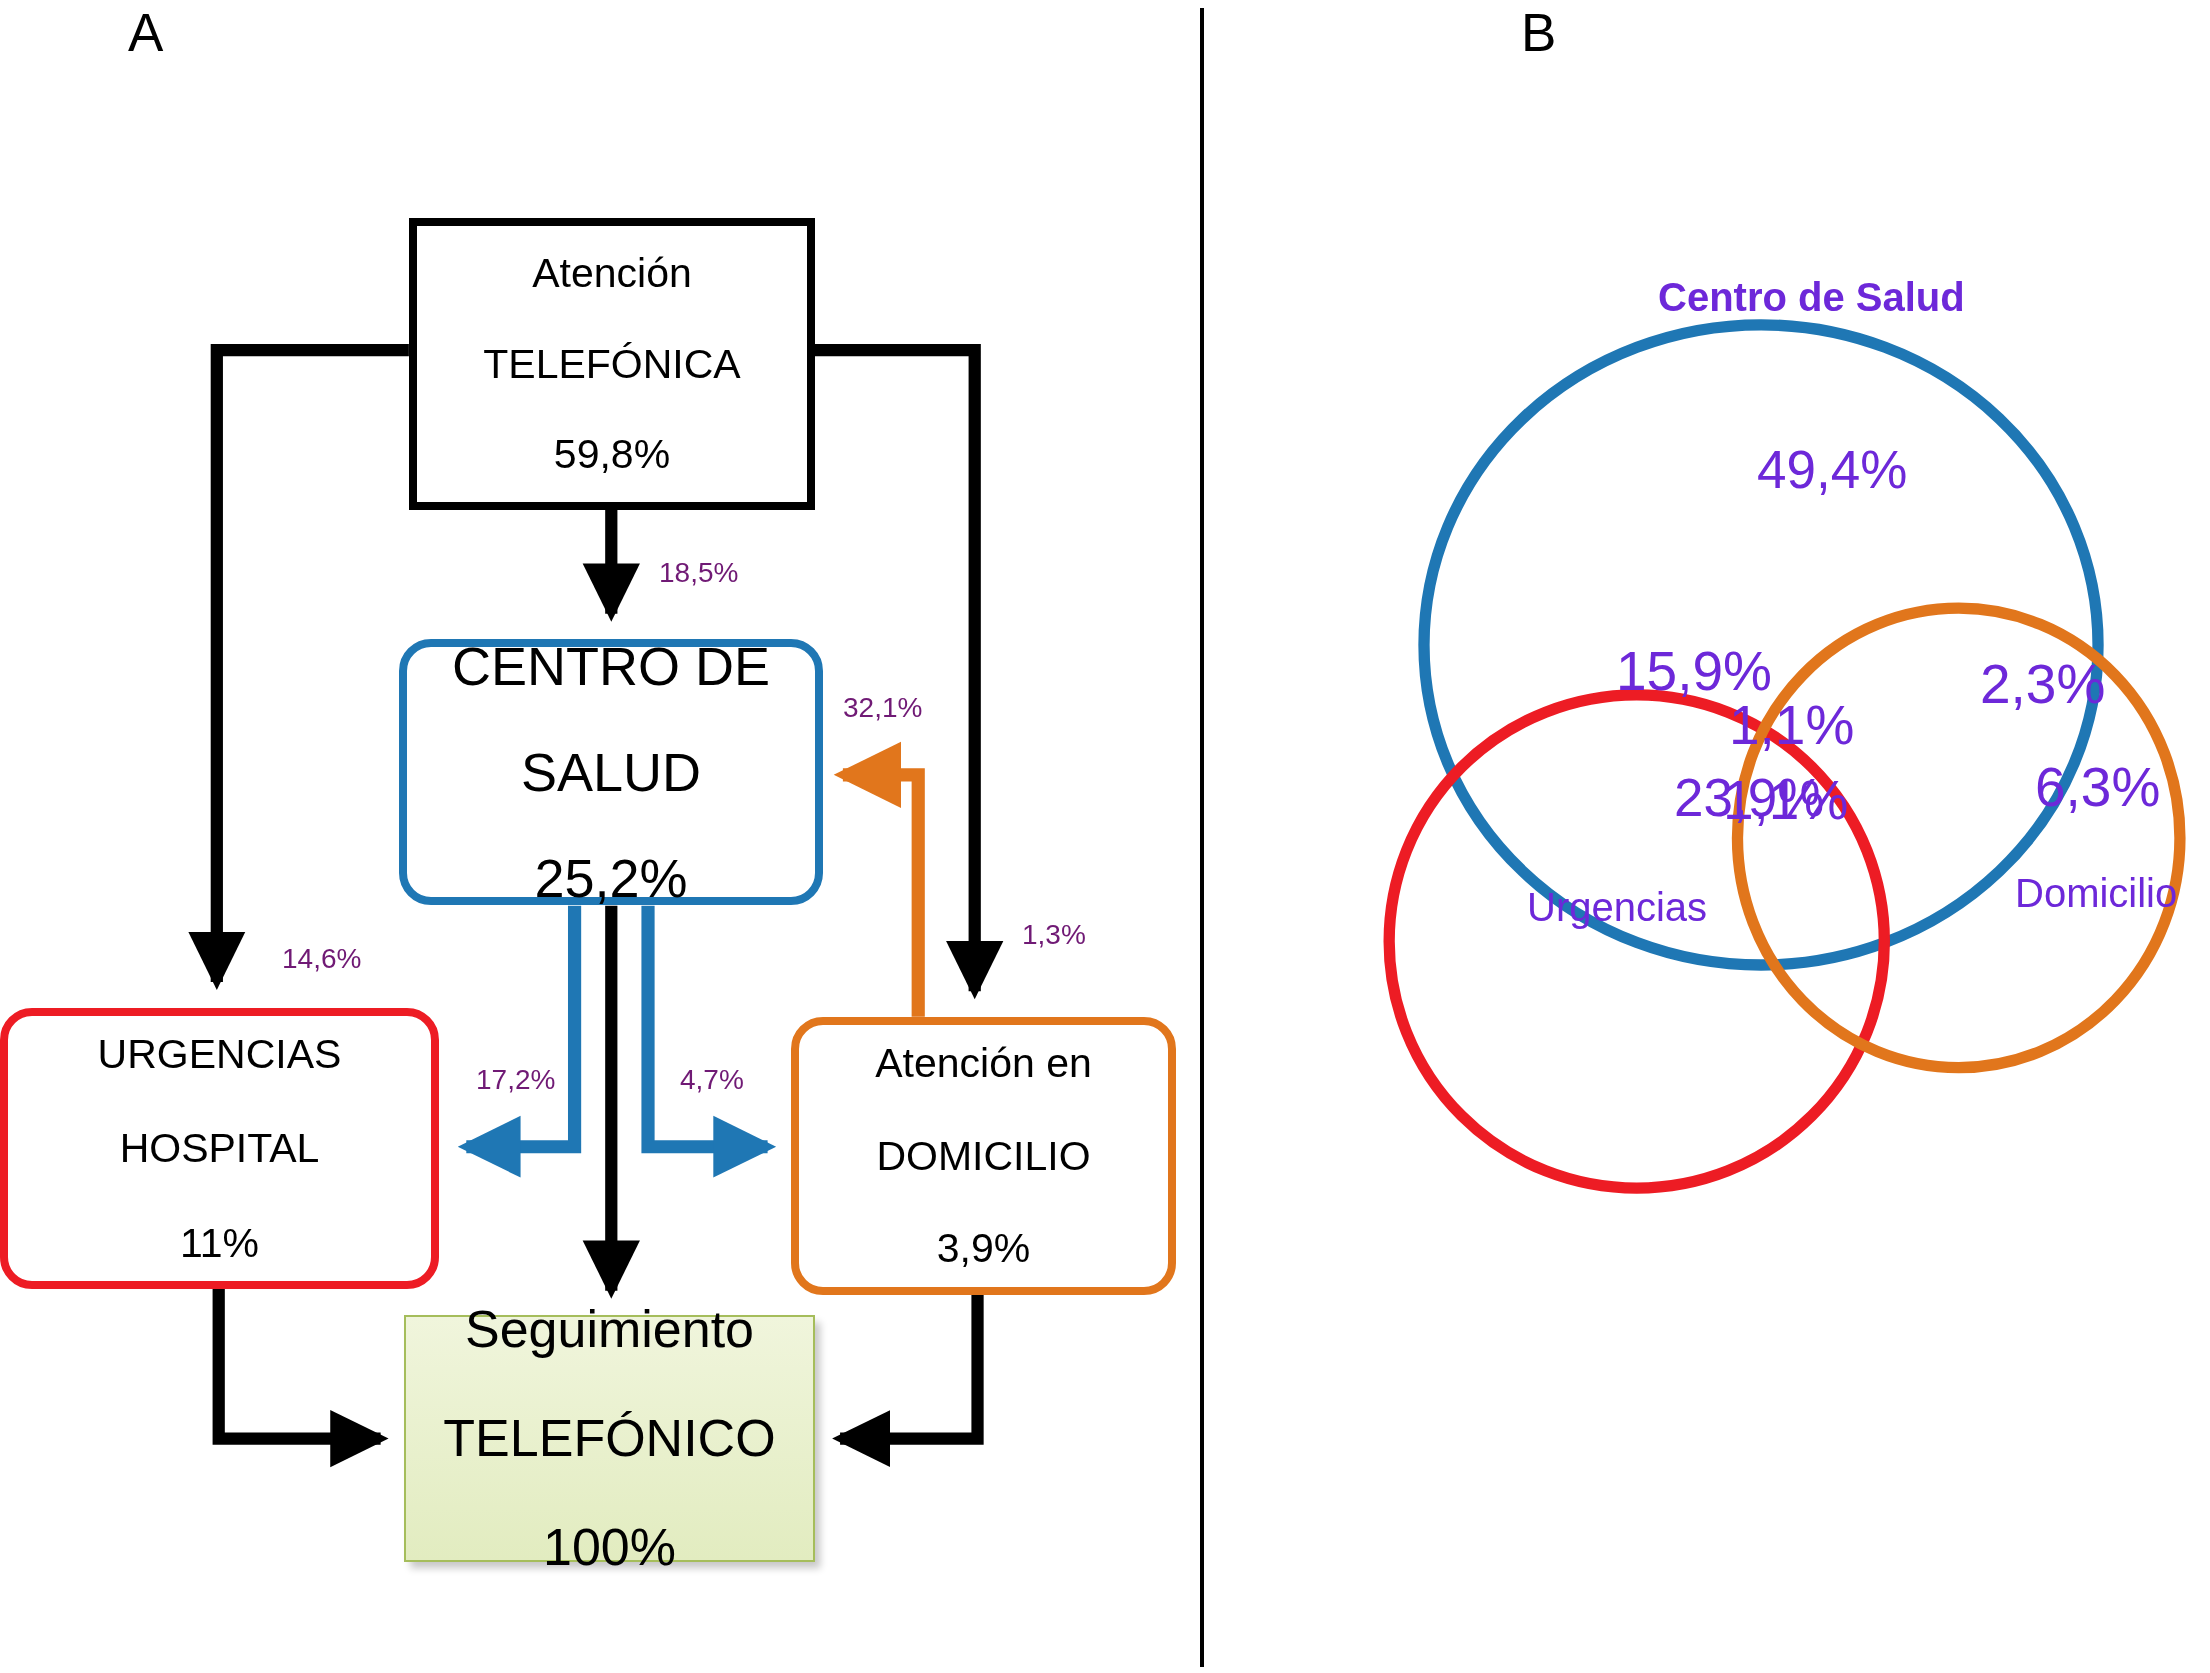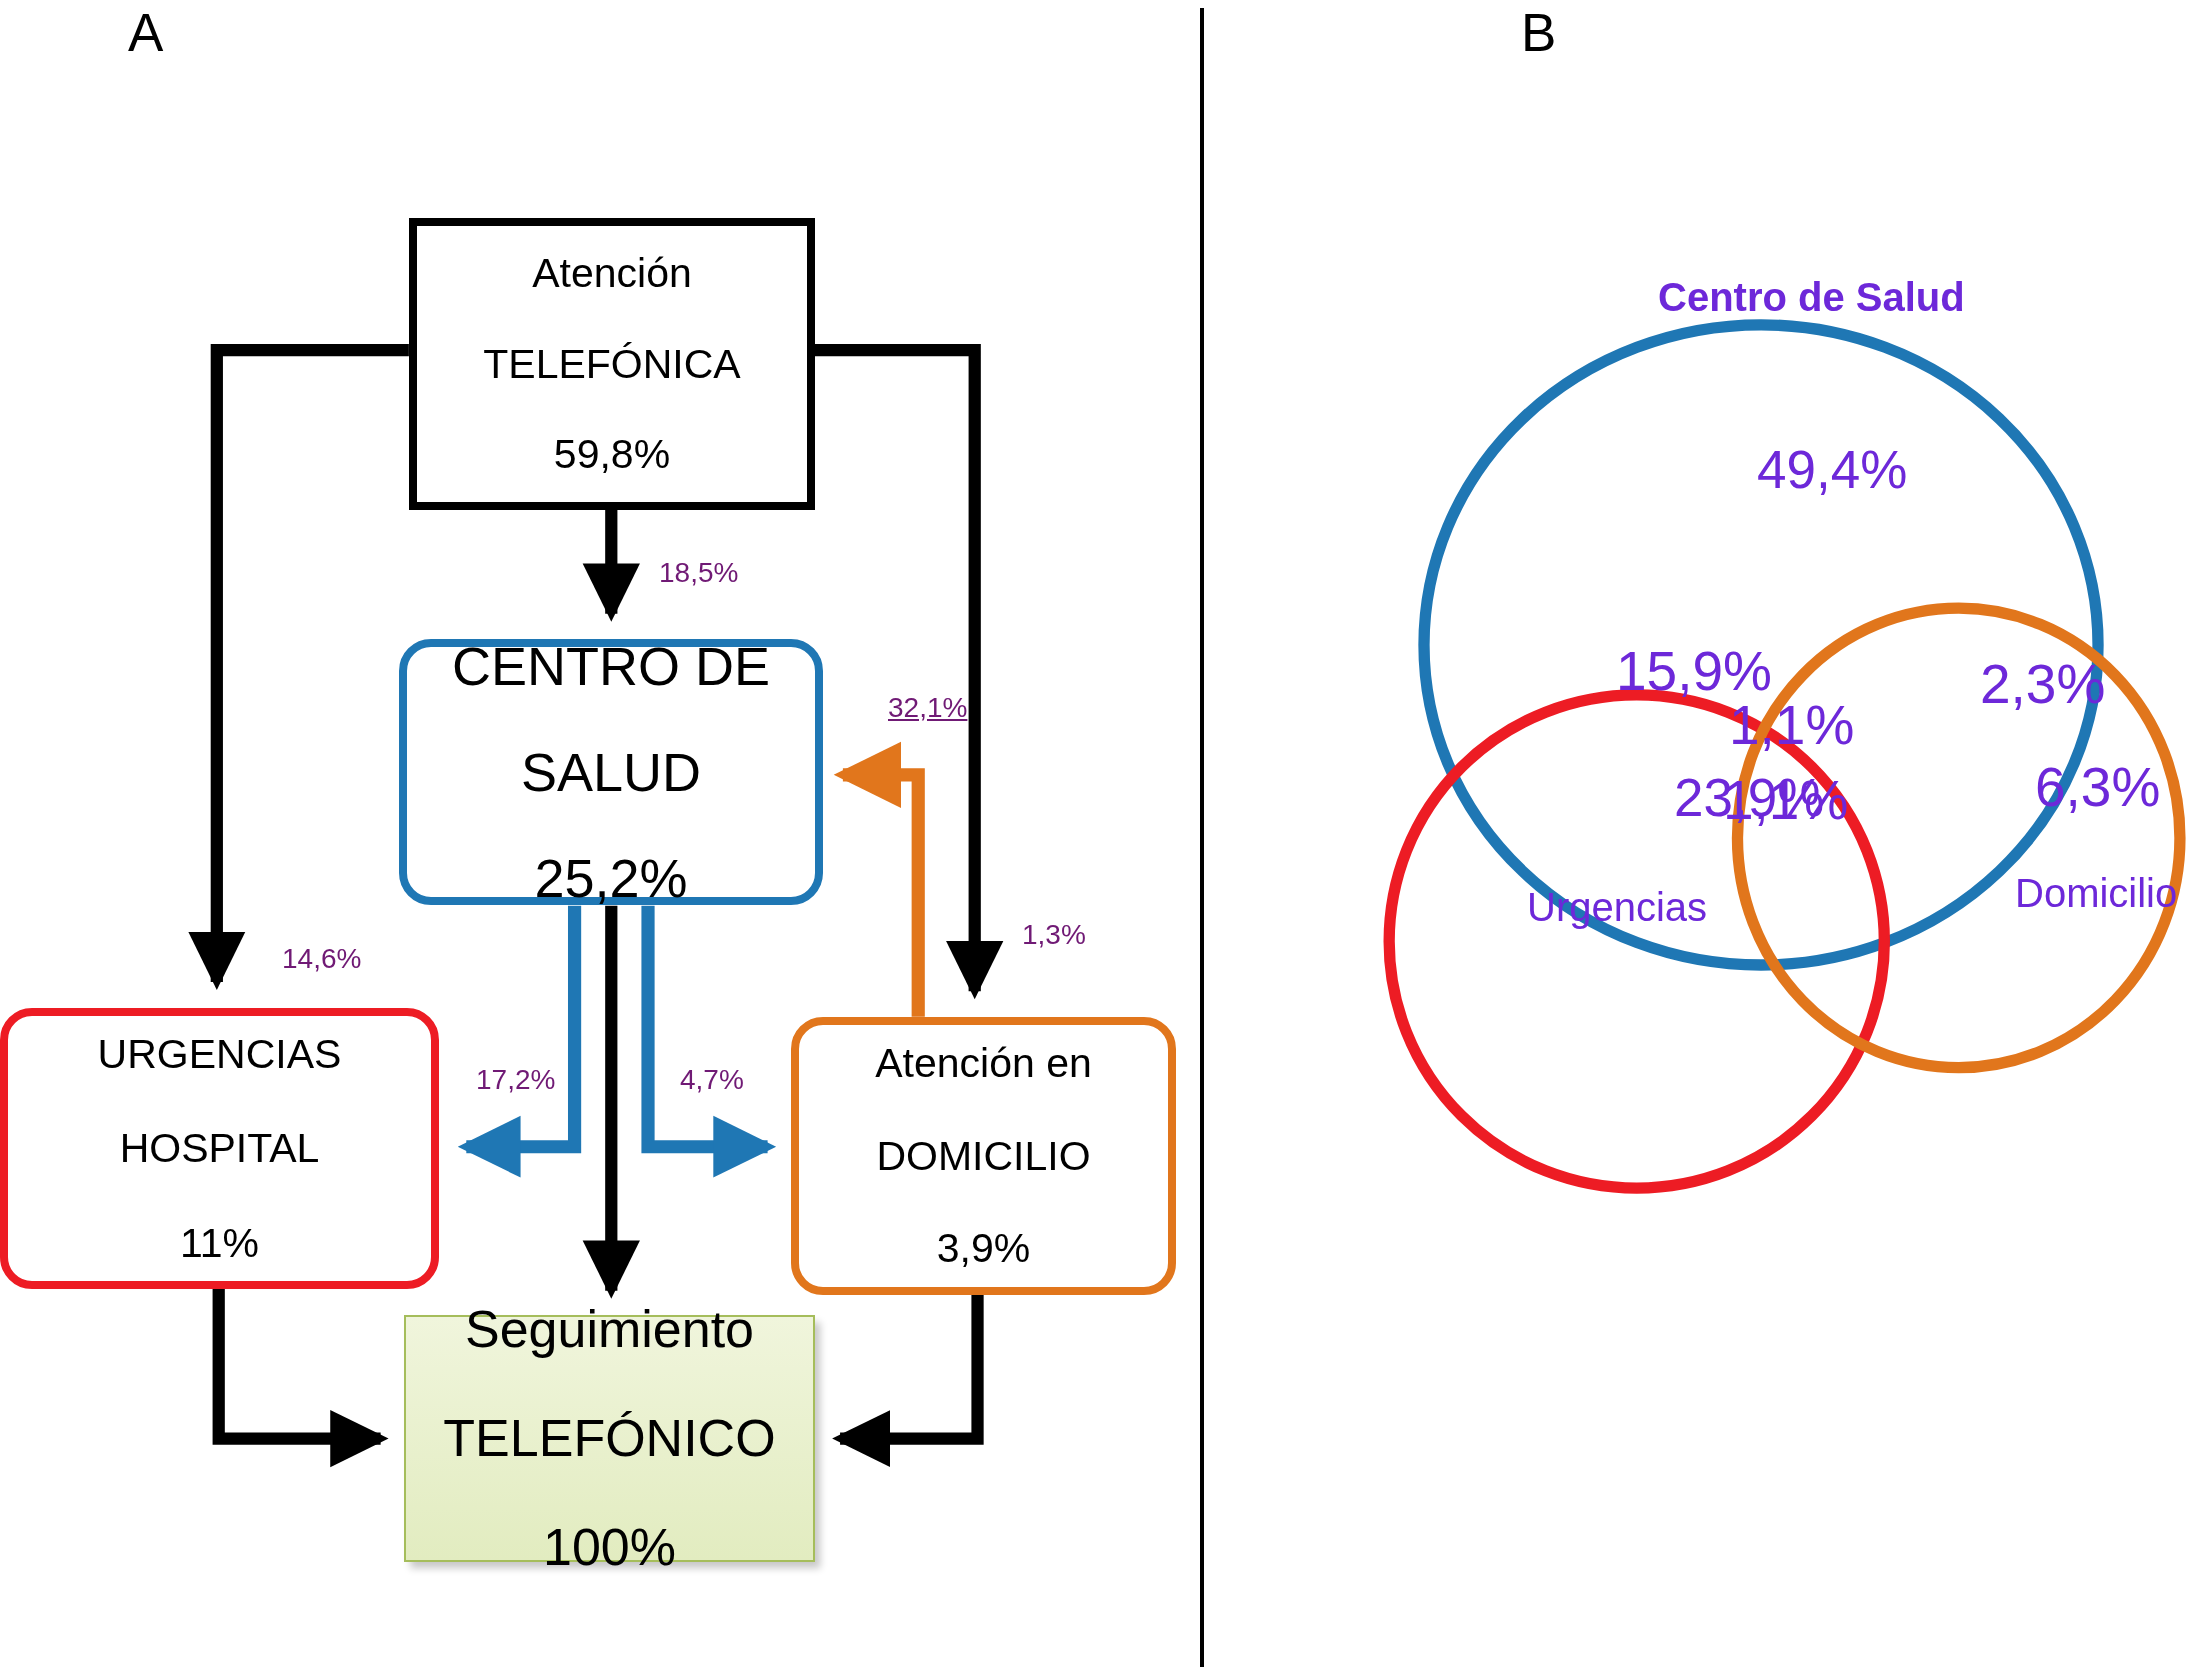--- a/index.html
+++ b/index.html
@@ -85,21 +85,21 @@
   
   .edge-label {
     position: absolute;
     font-size: 28px;
     color: #701a75;
     font-family: "Liberation Sans", sans-serif;
     white-space: nowrap;
     z-index: 7;
   }
   #lbl-185  { left: 659px;  top: 557px; }
-  #lbl-321  { left: 888px;  top: 692px; text-decoration: underline; }
+  #lbl-321  { left: 843px;  top: 692px; }
   #lbl-146  { left: 282px;  top: 919px; margin-top: 24px; }
   #lbl-13   { left: 1022px; top: 919px; }
   #lbl-172  { left: 476px;  top: 1064px; }
   #lbl-47   { left: 680px;  top: 1064px; }
 
   
   #venn { position: absolute; left: 1215px; top: 0px; width: 996px; height: 1673px; }
   .venn-label {
     position: absolute;
     font-family: "Liberation Sans", sans-serif;

